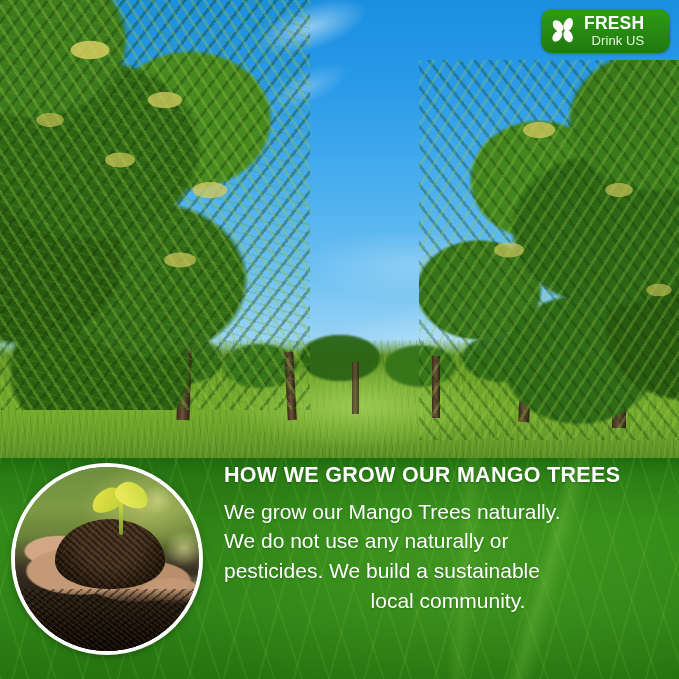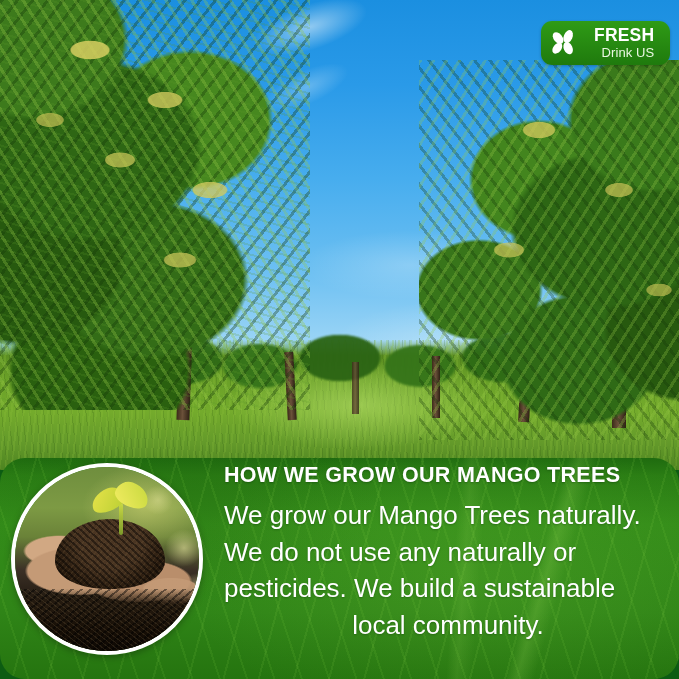--- a/index.html
+++ b/index.html
@@ -151,21 +151,20 @@
   .tk4{ left:520px; top:350px; width:11px; height:72px; transform:rotate(3deg);}
   .tk5{ left:612px; top:344px; width:14px; height:84px; }
   .tk6{ left:352px; top:362px; width:7px;  height:52px; opacity:.8;}
 
   
   .panel{
     position:absolute; left:0; bottom:0; width:679px; height:221px;
     background:
       linear-gradient(180deg,#1f6b0f 0%, #2a7d14 8%, #338c19 30%, #2f8417 70%, #25740f 100%);
     overflow:hidden;
-    border-radius:25px;
   }
   .panel .veins{
     position:absolute; inset:0;
     background:
       repeating-linear-gradient(72deg, rgba(120,200,60,.13) 0 2px, rgba(0,0,0,0) 2px 26px),
       repeating-linear-gradient(105deg, rgba(150,220,80,.10) 0 2px, rgba(0,0,0,0) 2px 34px),
       radial-gradient(ellipse 420px 200px at 470px 120px, rgba(140,215,70,.16), rgba(0,0,0,0) 70%),
       radial-gradient(ellipse 300px 160px at 180px 40px,  rgba(30,90,12,.22),  rgba(0,0,0,0) 70%);
   }
   .panel .midrib{
@@ -184,21 +183,21 @@
     font-size:21.5px;
     font-weight:bold;
     letter-spacing:.3px;
     line-height:1.1;
     white-space:nowrap;
     text-shadow:0 1px 2px rgba(0,40,0,.35);
   }
   .body-copy{
     margin-top:9px;
     color:#ffffff;
-    font-size:26px;
+    font-size:21px;
     line-height:1.42;
     text-align:justify;
     text-shadow:0 1px 2px rgba(0,40,0,.3);
   }
   .body-copy .last{ text-align:center; }
 
   
   .circle-wrap{
     position:absolute; left:11px; top:463px;
     width:192px; height:192px;
@@ -276,25 +275,25 @@
     transform:rotate(20deg);
   }
   .stem{
     left:30px; top:22px; width:4px; height:32px;
     background:linear-gradient(180deg,#c9d945,#7d9a2a);
     border-radius:2px;
   }
 
   
   .logo{
-    position:absolute; right:9px; top:21px;
+    position:absolute; right:9px; top:9px;
     width:129px; height:44px;
     border-radius:11px;
     background:linear-gradient(180deg,#2f9b16,#1f7a0d);
-    display:flex; align-items:center; gap:15px;
+    display:flex; align-items:center; gap:5px;
     padding:0 9px 0 7px;
     box-shadow:0 1px 3px rgba(0,0,0,.25);
   }
   .logo-mark{ width:31px; height:31px; flex:0 0 auto; }
   .logo-text{ display:flex; flex-direction:column; line-height:1; }
   .logo-fresh{
     color:#ffffff; font-size:17.5px; font-weight:bold; letter-spacing:.2px;
   }
   .logo-sub{
     color:#eaf7e2; font-size:13px; margin-top:2px; letter-spacing:.1px;text-align:right;

